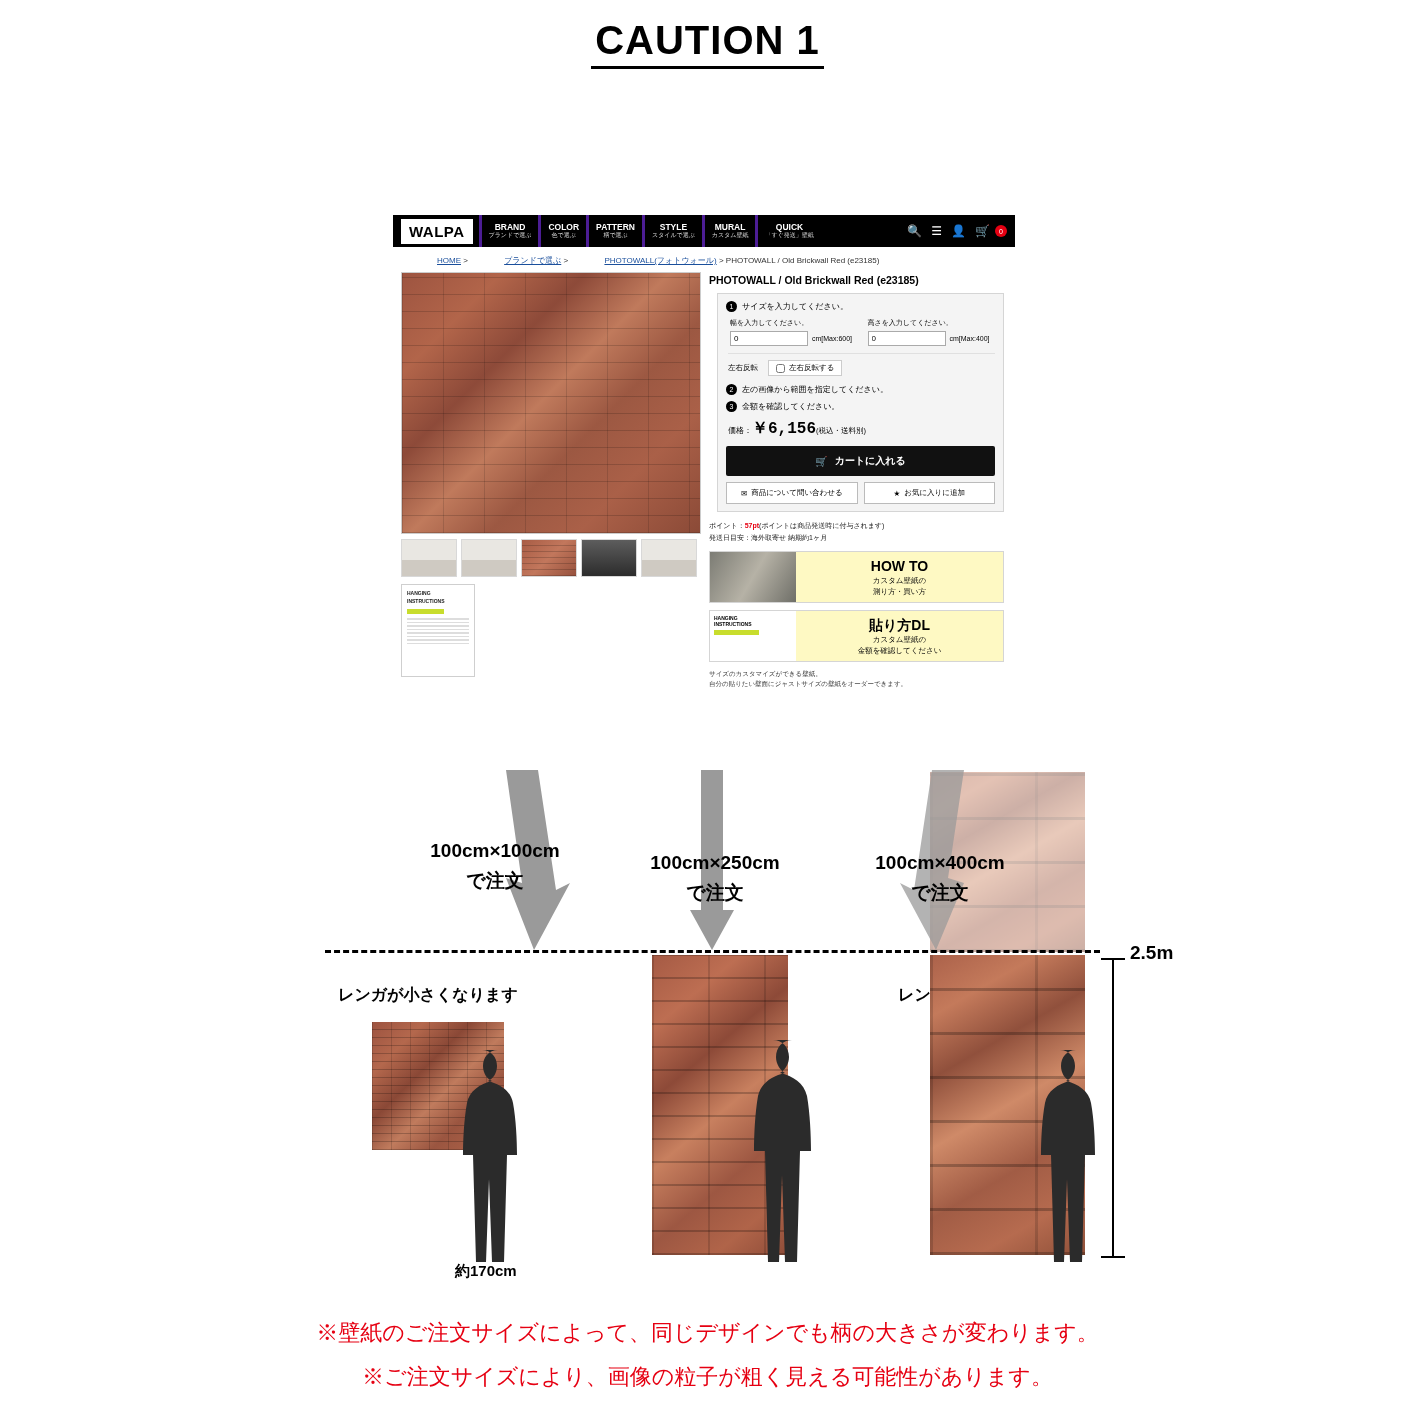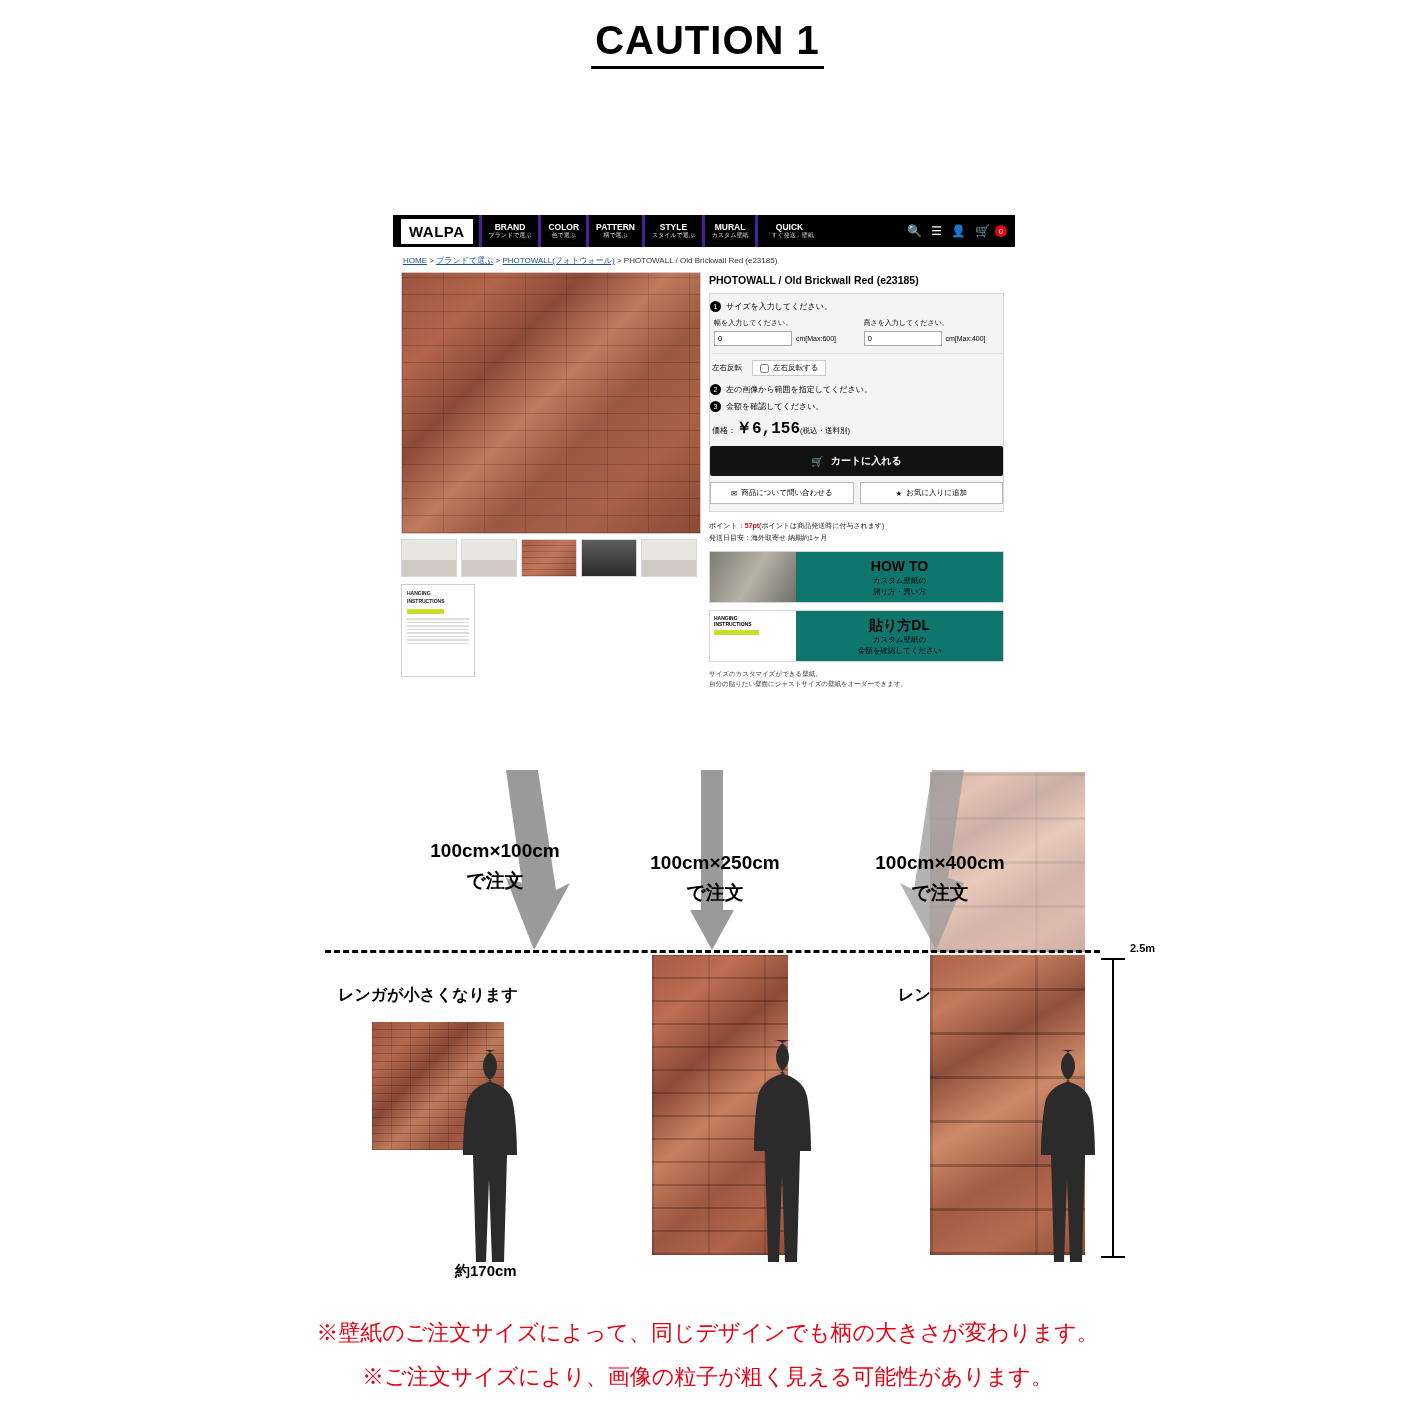--- a/index.html
+++ b/index.html
@@ -59,21 +59,21 @@
   .bicons { display:flex; align-items:center; gap:9px; padding-right:8px; font-size:12px; }
   .cart-badge {
     background:#e60012; color:#fff; border-radius:50%;
     font-size:7px; width:12px; height:12px; display:inline-flex;
     align-items:center; justify-content:center; margin-left:-4px;
   }
 
   .crumbs {
     font-size:8px; padding:8px 10px 6px 10px; color:#333;
   }
-  .crumbs a { color:#1a4f9c; text-decoration:underline; }
+  .crumbs a { color:#1a4f9c; text-decoration:underline;margin-left:34px; }
 
   .bbody { display:flex; padding:0 8px; gap:8px; }
   .bleft { width:300px; }
   .hero {
     width:300px; height:262px;
     background:
       repeating-linear-gradient(0deg, rgba(0,0,0,.16) 0 1px, rgba(0,0,0,0) 1px 17px),
       repeating-linear-gradient(90deg, rgba(0,0,0,.13) 0 1px, rgba(0,0,0,0) 1px 41px),
       linear-gradient(135deg,#9d5440 0%,#b2654a 18%,#8d4a39 33%,#c07a5c 48%,#9c5842 62%,#aa6048 78%,#8b4a37 100%);
     border:1px solid #ccc;
@@ -93,21 +93,21 @@
     width:74px; height:93px; margin-top:7px;
     border:1px solid #cfcfcf; background:#fff;
     padding:5px; font-size:4px; line-height:1.5; color:#666;
   }
   .doc-thumb .dt-title { font-weight:bold; font-size:5px; color:#222; }
   .doc-thumb .dt-bar { height:5px; background:#c8dd2d; margin:4px 0; width:60%; }
   .doc-thumb .dt-line { height:1.5px; background:#ddd; margin:2px 0; }
 
   .bright { width:295px; }
   .prod-title { font-size:10.5px; font-weight:bold; margin:2px 0 7px 0; }
-  .panel { border:1px solid #d5d5d5; background:#f4f4f4; padding:7px 0; }
+  .panel { border:1px solid #d5d5d5; background:#f4f4f4; padding:7px 8px;margin-left:8px; }
   .step { display:flex; align-items:center; gap:5px; font-size:8px; margin-bottom:6px; }
   .num {
     width:11px;height:11px;border-radius:50%;background:#000;color:#fff;
     font-size:7px;display:inline-flex;align-items:center;justify-content:center;
     flex:0 0 auto;
   }
   .fields { display:flex; gap:10px; margin:0 0 7px 4px; }
   .field { flex:1; }
   .field-label { font-size:7px; margin-bottom:3px; }
   .field-row { display:flex; align-items:center; gap:4px; }
@@ -134,21 +134,21 @@
   .sub-btn {
     flex:1; background:#fff; border:1px solid #bbb; font-size:7.5px;
     padding:5px 0; text-align:center; display:flex; align-items:center;
     justify-content:center; gap:4px;
   }
   .pts { font-size:7px; margin-top:8px; line-height:1.7; color:#222; }
   .pts .red { color:#e60012; font-weight:bold; }
 
   .howto {
     display:flex; align-items:center; border:1px solid #d5d5d5; margin-top:7px;
-    height:52px; background:#0f766e;
+    height:52px; background:#fef9c3;
   }
   .howto .img {
     width:86px; height:100%;
     background:linear-gradient(120deg,#7c7c74,#b6b2a6,#6f6f68);
   }
   .howto .img.doc { background:#fff; padding:4px; }
   .howto .img.doc .dt-title { font-size:5px; font-weight:bold; }
   .howto .img.doc .dt-bar { height:5px; background:#c8dd2d; width:58%; margin:3px 0; }
   .howto .txt { flex:1; text-align:center; line-height:1.45; }
   .howto .big { font-size:14px; font-weight:bold; }
@@ -160,21 +160,21 @@
   .label-col {
     position:absolute; text-align:center; font-size:19px; font-weight:bold;
     line-height:30px;
   }
 
   .dash-line {
     position:absolute; left:325px; top:950px; width:775px;
     border-top:3px dashed #000;
   }
   .meas-label {
-    position:absolute; left:1130px; top:942px; font-size:11px; font-weight:bold;
+    position:absolute; left:1130px; top:942px; font-size:19px; font-weight:bold;
   }
   .meas-bar { position:absolute; left:1112px; top:958px; width:2px; height:300px; background:#000; }
   .meas-cap-top { position:absolute; left:1101px; top:958px; width:24px; height:2px; background:#000; }
   .meas-cap-bot { position:absolute; left:1101px; top:1256px; width:24px; height:2px; background:#000; }
 
   .note-small { position:absolute; font-size:16px; font-weight:bold; }
 
   
   .brickfill-small {
     background:

